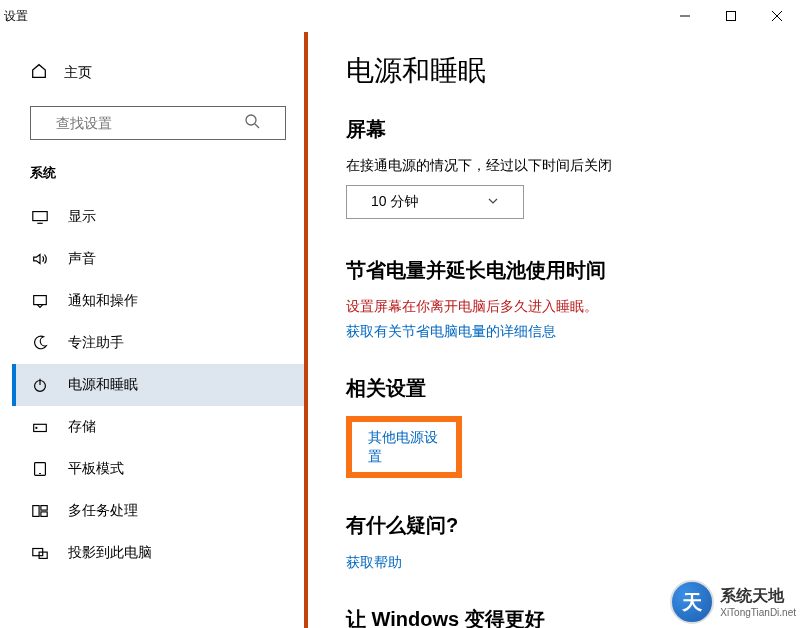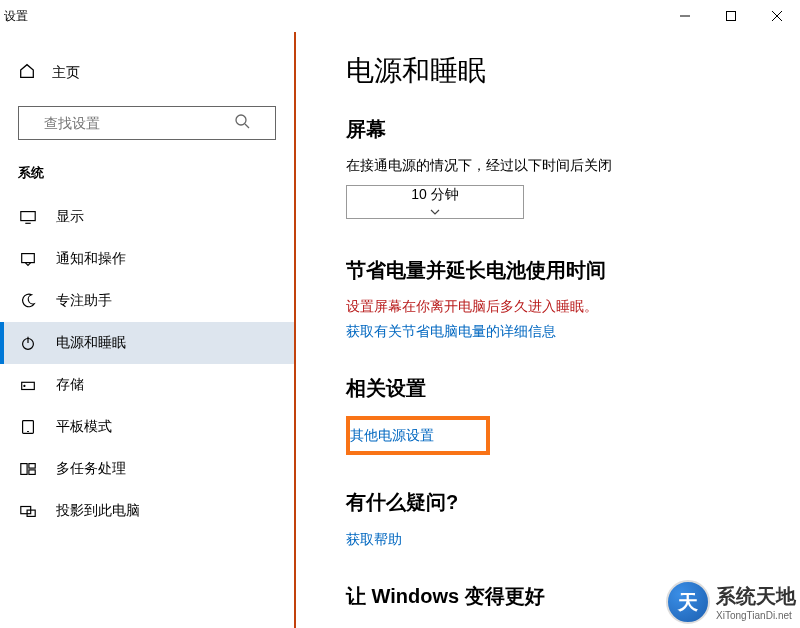--- a/index.html
+++ b/index.html
@@ -4,21 +4,21 @@
   <style>
     * { margin: 0; padding: 0; box-sizing: border-box; font-family: "Microsoft YaHei", "Segoe UI", sans-serif; }
     body { background: #fff; width: 800px; height: 628px; overflow: hidden; position: relative; }
     
     .titlebar { height: 32px; display: flex; align-items: center; justify-content: space-between; padding-left: 4px; }
     .titlebar-title { font-size: 12px; color: #000; }
     .titlebar-controls { display: flex; }
     .titlebar-btn { width: 46px; height: 32px; display: flex; align-items: center; justify-content: center; cursor: pointer; }
     .titlebar-btn svg { width: 10px; height: 10px; }
     
-    .sidebar { position: absolute; left: 0; top: 32px; width: 296px; height: 596px; padding-top: 20px; border-right: 2px solid #c2410c; }
+    .sidebar { position: absolute; left: 12px; top: 32px; width: 296px; height: 596px; padding-top: 20px; border-right: 4px solid #c2410c; }
     .home-row { display: flex; align-items: center; padding: 10px 18px; gap: 16px; cursor: pointer; }
     .home-icon svg { width: 18px; height: 18px; }
     .home-label { font-size: 14px; color: #000; }
     
     .search-box { margin: 12px 18px 16px 18px; border: 1px solid #666; height: 34px; display: flex; align-items: center; padding: 0 25px; justify-content: space-between; }
     .search-input { border: none; outline: none; font-size: 14px; color: #666; flex: 1; background: transparent; }
     .search-icon svg { width: 16px; height: 16px; }
     
     .category-label { font-size: 13px; font-weight: 700; color: #000; padding: 8px 18px 14px 18px; }
     
@@ -28,32 +28,32 @@
     .nav-icon { width: 20px; display: flex; align-items: center; justify-content: center; }
     .nav-icon svg { width: 18px; height: 18px; }
     .nav-label { font-size: 14px; color: #000; }
     
     .main { position: absolute; left: 320px; top: 32px; right: 0; bottom: 0; padding: 20px 26px; overflow: hidden; }
     .page-title { font-size: 28px; font-weight: 500; color: #000; margin-bottom: 26px; }
     .section-title { font-size: 20px; font-weight: 700; color: #000; margin-bottom: 14px; }
     .section-desc { font-size: 14px; color: #000; margin-bottom: 10px; }
     .section-subdesc { font-size: 14px; color: #b91c1c; margin-bottom: 6px; }
     
-    .dropdown { width: 178px; height: 34px; border: 1.5px solid #999; display: flex; align-items: center; justify-content: space-between; padding: 0 10px; cursor: pointer; margin-bottom: 38px; flex-direction: column; }
+    .dropdown { width: 178px; height: 34px; border: 1.5px solid #999; display: flex; align-items: center; justify-content: space-between; padding: 0 24px; cursor: pointer; margin-bottom: 38px; }
     .dropdown-label { font-size: 14px; }
     .dropdown-chevron svg { width: 12px; height: 12px; }
     
     .link { font-size: 14px; color: #0067c0; cursor: pointer; }
     .section-block { margin-bottom: 34px; }
     
-    .highlight-box { border: 4px solid #f97316; padding: 6px 0; display: inline-block; width: 144px; }
+    .highlight-box { border: 6px solid #f97316; padding: 6px 16px; display: inline-block; width: 116px; }
     
     .watermark { position: absolute; right: 4px; bottom: 4px; display: flex; align-items: center; gap: 6px; }
     .watermark-circle { width: 44px; height: 44px; border-radius: 50%; background: radial-gradient(circle at 30% 30%, #3a8ee6, #1c5fb0); border: 2px solid #ddd; display:flex; align-items:center; justify-content:center; color:#fff; font-size:20px; font-weight:bold;}
-    .watermark-text { font-size: 20px; font-weight: bold; color: #333; }
+    .watermark-text { font-size: 16px; font-weight: bold; color: #333; }
     .watermark-url { font-size: 10px; color: #666; }
   </style>
 </head>
 <body>
 
 <div class="titlebar">
   <span class="titlebar-title">设置</span>
   <div class="titlebar-controls">
     <div class="titlebar-btn">
       <svg viewBox="0 0 10 10">
@@ -97,20 +97,30 @@
   <div class="category-label">系统</div>
 
   <div class="nav-item">
     <span class="nav-icon">
         <svg viewBox="0 0 20 20" fill="none" stroke="#000" stroke-width="1.3">
           <rect x="2" y="4" width="16" height="10"></rect>
           <line x1="7" y1="17" x2="13" y2="17"></line>
         </svg>
       </span>
     <span class="nav-label">显示</span>
+  </div>
+  <div class="nav-item">
+    <span class="nav-icon">
+        <svg viewBox="0 0 20 20" fill="none" stroke="#000" stroke-width="1.3">
+          <path d="M3 8 H6 L10 5 V15 L6 12 H3 Z"></path>
+          <path d="M13 7 Q15 10 13 13"></path>
+          <path d="M15 5 Q19 10 15 15"></path>
+        </svg>
+      </span>
+    <span class="nav-label">声音</span>
   </div>
   <div class="nav-item">
     <span class="nav-icon">
         <svg viewBox="0 0 20 20" fill="none" stroke="#000" stroke-width="1.3">
           <rect x="3" y="4" width="14" height="10"></rect>
           <path d="M7 14 L10 17 L13 14"></path>
         </svg>
       </span>
     <span class="nav-label">通知和操作</span>
   </div>

